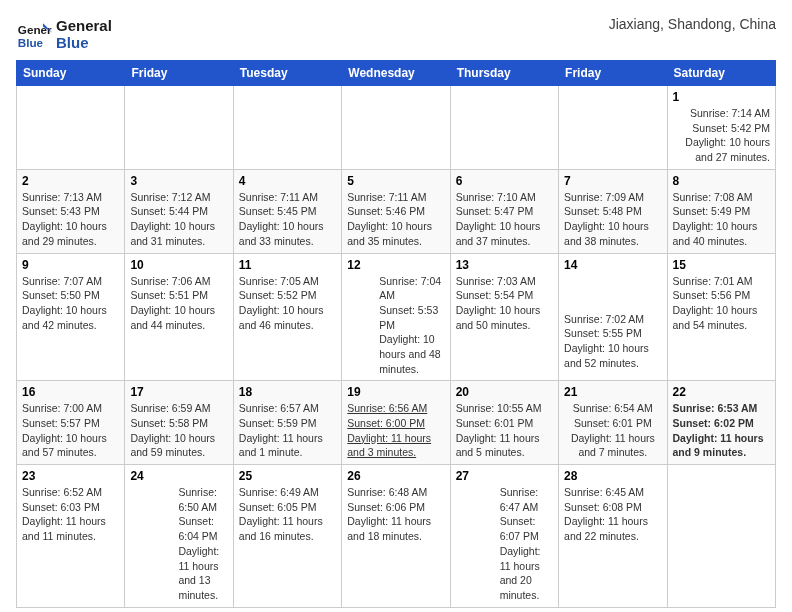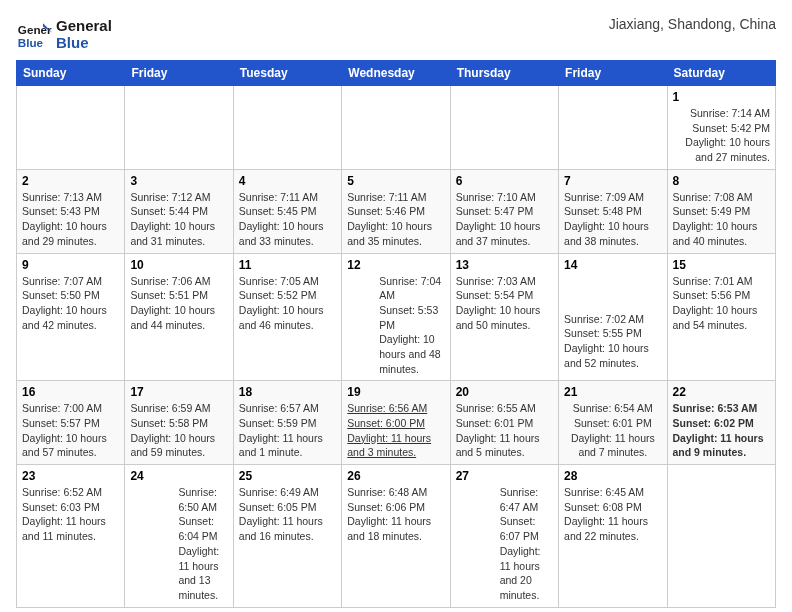--- a/index.html
+++ b/index.html
@@ -233,21 +233,21 @@
 Daylight: 11 hours and 1 minute.</div>
         </td>
         <td>
           <span class="day-num">19</span>
           <div class="day-info" style="white-space: pre-line; text-decoration: underline;">Sunrise: 6:56 AM
 Sunset: 6:00 PM
 Daylight: 11 hours and 3 minutes.</div>
         </td>
         <td>
           <span class="day-num">20</span>
-          <div class="day-info" style="white-space: pre-line;">Sunrise: 6:55 AM
+          <div class="day-info" style="white-space: pre-line;">Sunrise: 10:55 AM
 Sunset: 6:01 PM
 Daylight: 11 hours and 5 minutes.</div>
         </td>
         <td>
           <span class="day-num">21</span>
           <div class="day-info" style="white-space: pre-line; text-align: center;">Sunrise: 6:54 AM
 Sunset: 6:01 PM
 Daylight: 11 hours and 7 minutes.</div>
         </td>
         <td>

